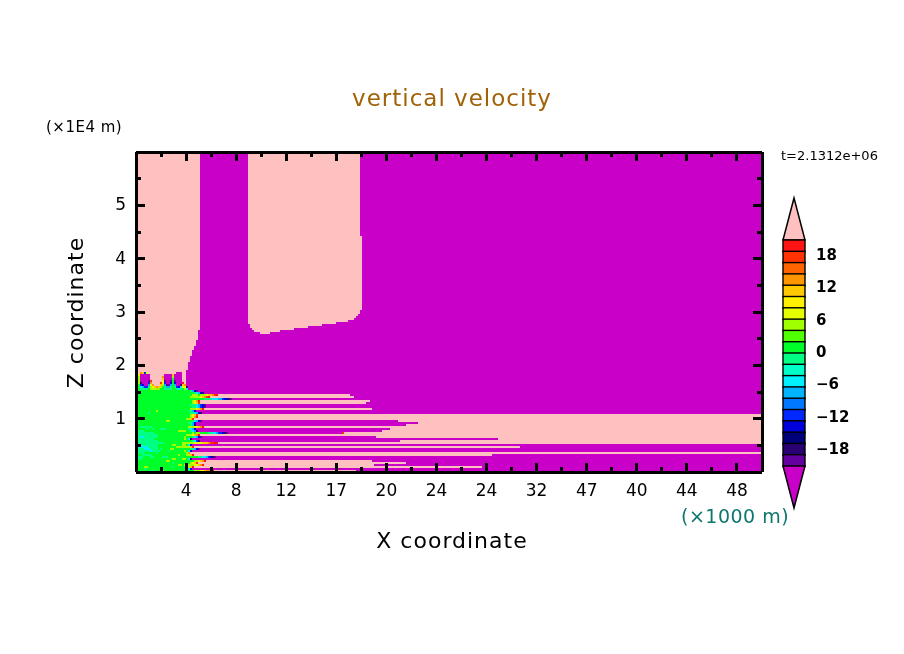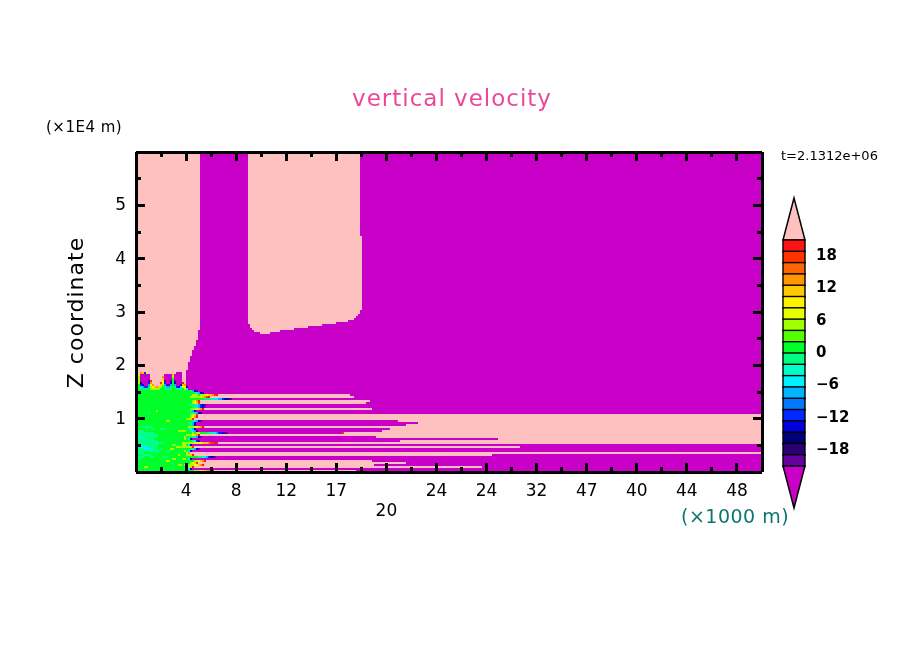--- a/index.html
+++ b/index.html
@@ -7,21 +7,21 @@
     width:904px;height:654px;background:#ffffff;
     font-family:"DejaVu Sans", sans-serif;
     overflow:hidden;position:relative;
   }
   #root{position:absolute;left:0;top:0;width:904px;height:654px;}
 
   .abs{position:absolute;}
 
   #plot-title{
     left:0;top:85px;width:904px;text-align:center;
-    font-size:23px;letter-spacing:1px;color:#ec4899;
+    font-size:23px;letter-spacing:1px;color:#a16207;
   }
 
   #y-unit-label{
     left:46px;top:118px;font-size:15px;color:#000;letter-spacing:0.5px;text-align:center;
   }
 
   #timestamp{
     left:781px;top:148px;font-size:13px;color:#000;letter-spacing:0px;
   }
 
@@ -56,20 +56,21 @@
 <div id="root">
 
   <div class="abs" id="plot-title">vertical velocity</div>
 
   <div class="abs" id="y-unit-label">(×1E4 m)</div>
 
   <div class="abs" id="timestamp">t=2.1312e+06</div>
 
   <div class="abs" id="y-axis-title">Z coordinate</div>
 
+  <div class="abs" id="x-axis-title">X coordinate</div>
 
   <div class="abs" id="x-unit-label">(×1000 m)</div>
 
   <div class="abs" id="plot-area" style="left:136px;top:152px;">
     <svg id="field-svg" width="626" height="320">
         <rect x="0" y="0" width="626" height="320" fill="#00FF28"></rect>
         <rect x="0" y="0" width="64" height="2" fill="#FFC0C0" shape-rendering="crispEdges"></rect>
         <rect x="64" y="0" width="48" height="2" fill="#C800C8" shape-rendering="crispEdges"></rect>
         <rect x="112" y="0" width="112" height="2" fill="#FFC0C0" shape-rendering="crispEdges"></rect>
         <rect x="224" y="0" width="402" height="2" fill="#C800C8" shape-rendering="crispEdges"></rect>
@@ -1058,21 +1059,21 @@
         <line x1="6" y1="32.666666666666686" x2="11" y2="32.666666666666686" stroke="#000" stroke-width="3" shape-rendering="crispEdges"></line>
         <line x1="632" y1="32.666666666666686" x2="627" y2="32.666666666666686" stroke="#000" stroke-width="3" shape-rendering="crispEdges"></line>
       </svg>
   </div>
 
   <div class="abs" id="xtick-layer" style="left:0;top:0;width:904px;height:654px;">
       <div class="tick-label" style="left: 166.08px; top: 480px; width: 40px;">4</div>
       <div class="tick-label" style="left: 216.16px; top: 480px; width: 40px;">8</div>
       <div class="tick-label" style="left: 266.24px; top: 480px; width: 40px;">12</div>
       <div class="tick-label" style="left: 316.32px; top: 480px; width: 40px;">17</div>
-      <div class="tick-label" style="left: 366.4px; top: 480px; width: 40px; margin-top: 20px;">20</div>
+      <div class="tick-label" style="left: 366.4px; top: 480px; width: 40px;">20</div>
       <div class="tick-label" style="left: 416.48px; top: 480px; width: 40px;">24</div>
       <div class="tick-label" style="left: 466.56px; top: 480px; width: 40px;">24</div>
       <div class="tick-label" style="left: 516.64px; top: 480px; width: 40px;">32</div>
       <div class="tick-label" style="left: 566.72px; top: 480px; width: 40px;">47</div>
       <div class="tick-label" style="left: 616.8px; top: 480px; width: 40px;">40</div>
       <div class="tick-label" style="left: 666.88px; top: 480px; width: 40px;">44</div>
       <div class="tick-label" style="left: 716.96px; top: 480px; width: 40px;">48</div>
       <div class="tick-label" style="left: 98px; top: 407.667px; width: 28px; text-align: right;">1</div>
       <div class="tick-label" style="left: 98px; top: 354.333px; width: 28px; text-align: right;">2</div>
       <div class="tick-label" style="left: 98px; top: 301px; width: 28px; text-align: right;">3</div>

